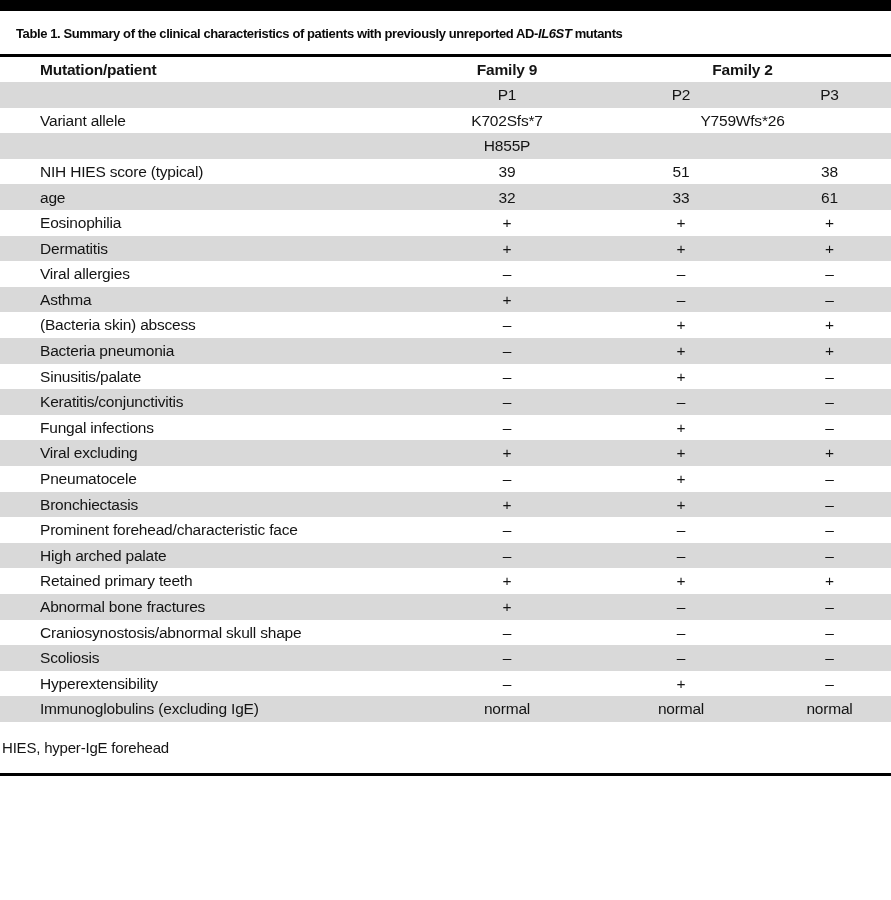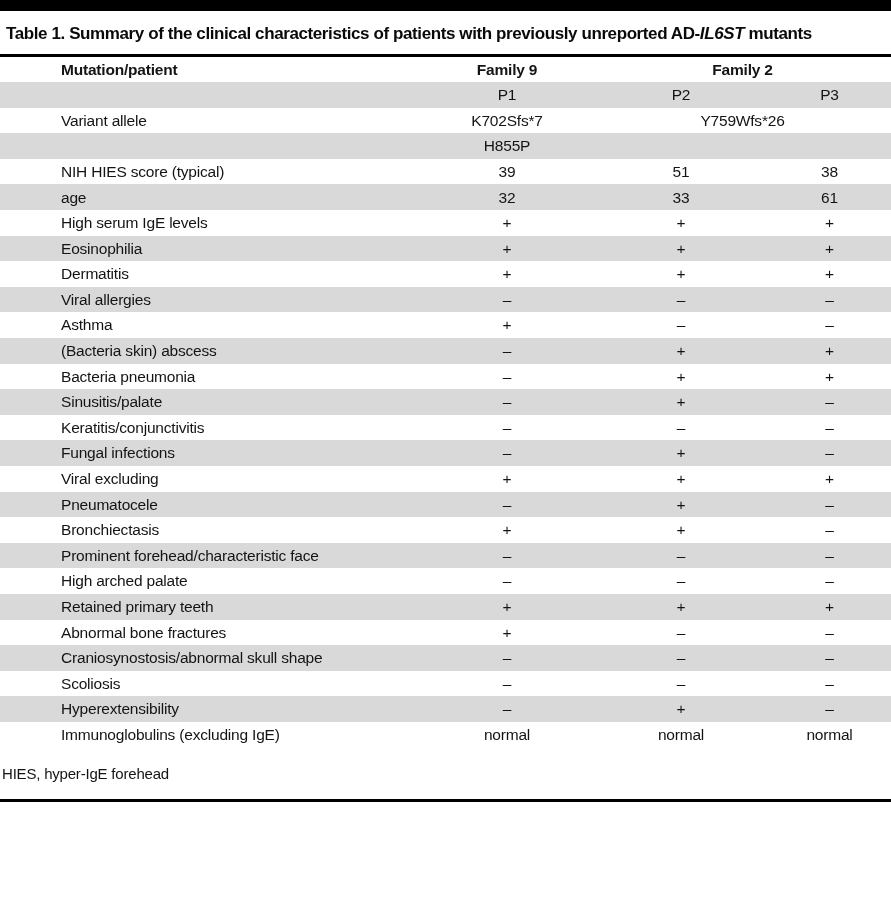--- a/index.html
+++ b/index.html
@@ -4,35 +4,35 @@
 <style>
   html,body{margin:0;padding:0;background:#fff;}
   body{
     width:891px;height:900px;overflow:hidden;position:relative;
     font-family:"Liberation Sans","DejaVu Sans",sans-serif;
     color:#121212;
     -webkit-font-smoothing:antialiased;
   }
   .top-bar{height:11px;background:#000;width:891px;}
   .title{
-    margin:9px 0 6px 6px;
-    font-size:17px;font-weight:bold;line-height:28px;
+    margin:9px 0 6px 16px;
+    font-size:13px;font-weight:bold;line-height:28px;
     letter-spacing:-0.4px;color:#0a0a0a;max-width:860px;
   }
   .title em{font-style:italic;}
   .rule{height:2.5px;background:#000;width:891px;}
   .rule.bottom{height:3px;margin-top:16px;}
   table.clin{
     width:891px;border-collapse:collapse;table-layout:fixed;
     font-size:15.5px;letter-spacing:-0.2px;color:#141414;
   }
   table.clin tr{height:25.6px;}
   tbody tr:nth-child(even){background:#d9d9d9;}
   td{padding:0;vertical-align:middle;line-height:1;}
-  td.label{padding-left:61px;text-align:left;}
+  td.label{padding-left:40px;text-align:left;}
   td.val{text-align:center;}
   .bold{font-weight:bold;}
   .footnote{
     margin:17px 0 0 2px;
     font-size:15px;letter-spacing:-0.2px;line-height:18px;color:#141414;
   }
 </style>
 </head>
 <body>
 
@@ -77,26 +77,20 @@
         <td class="val">51</td>
         <td class="val">38</td>
       </tr>
       <tr>
         <td class="label">age</td>
         <td class="val">32</td>
         <td class="val">33</td>
         <td class="val">61</td>
       </tr>
       <tr>
-        <td class="label">High serum IgE levels</td>
-        <td class="val">+</td>
-        <td class="val">+</td>
-        <td class="val">+</td>
-      </tr>
-      <tr>
         <td class="label">Eosinophilia</td>
         <td class="val">+</td>
         <td class="val">+</td>
         <td class="val">+</td>
       </tr>
       <tr>
         <td class="label">Dermatitis</td>
         <td class="val">+</td>
         <td class="val">+</td>
         <td class="val">+</td>

